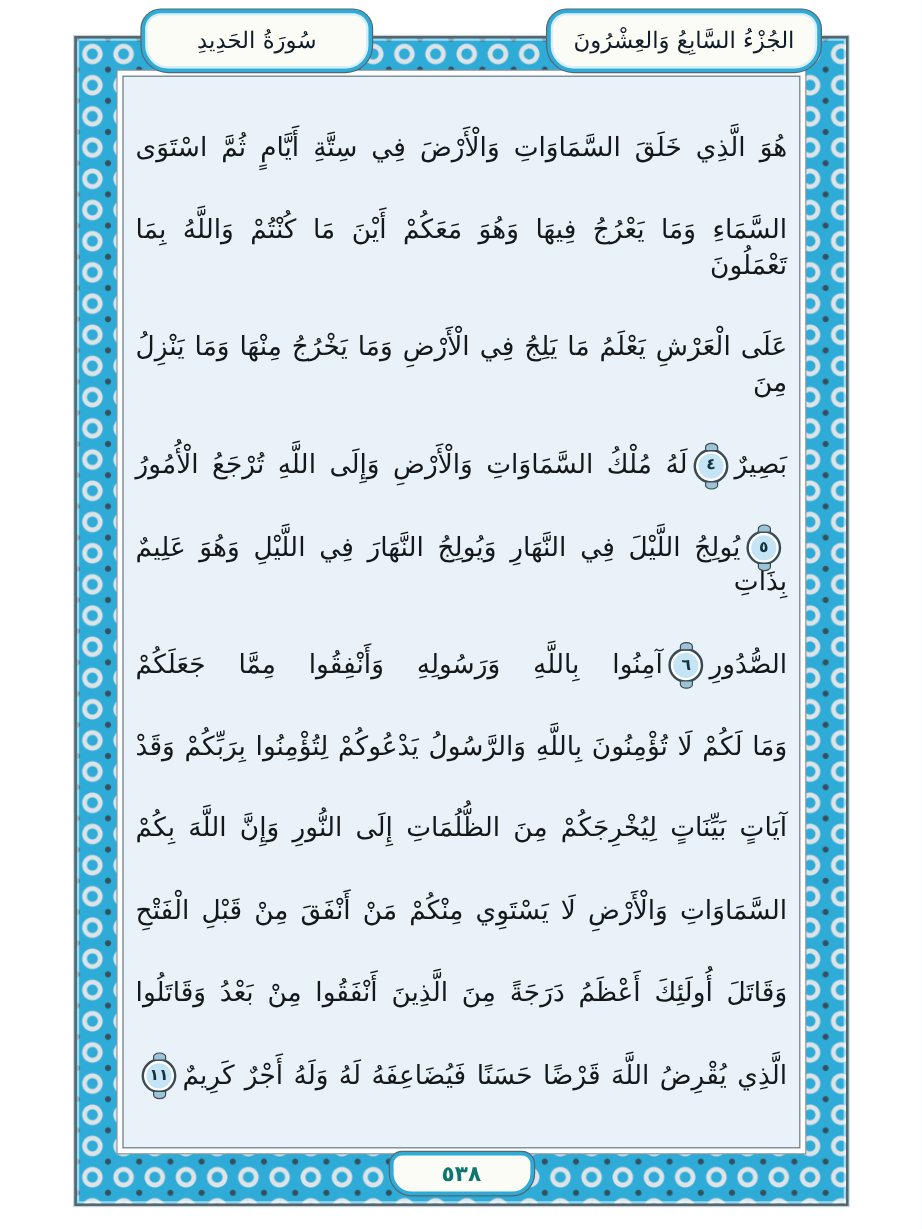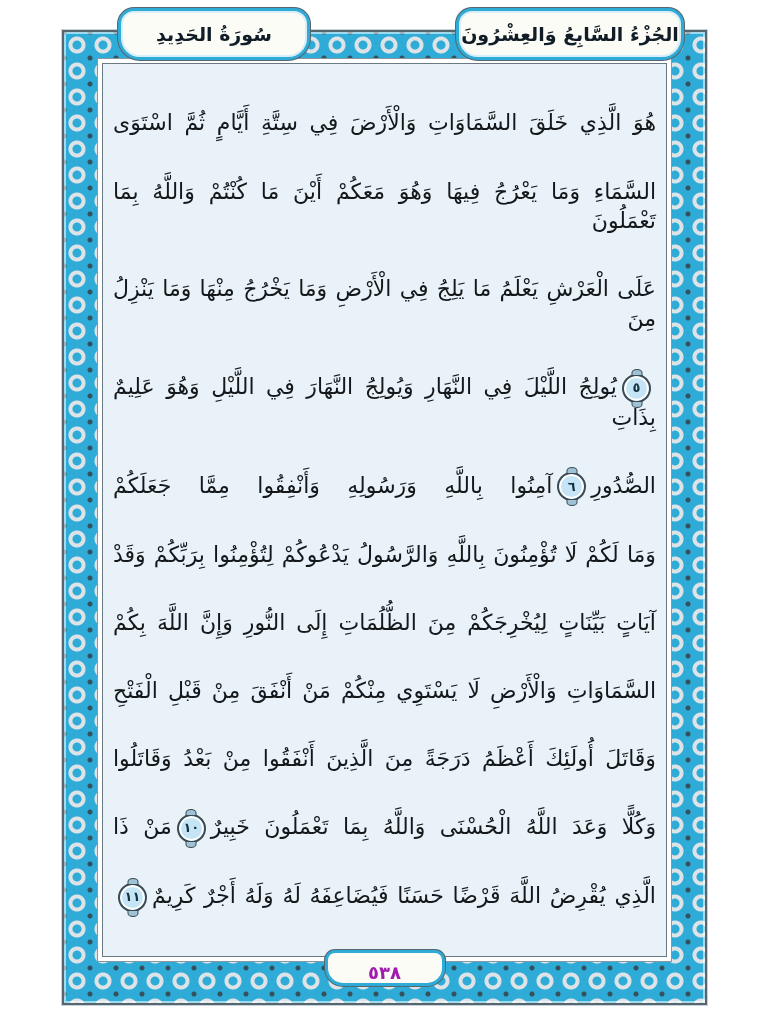--- a/index.html
+++ b/index.html
@@ -57,59 +57,59 @@
   .verse-marker::after{bottom:-7px;transform:translateX(-50%) rotate(180deg);}
   
   .tab{
     position:absolute;top:8px;height:52px;z-index:5;
     background:var(--tab_bg,#fcfcf7);
     border:3px solid var(--band_cyan,#2fabd8);
     border-radius:16px 16px 22px 22px;
     box-shadow:0 0 0 1px #55666e, inset 0 0 0 2px #d8eef8;
     box-sizing:border-box;
     display:flex;align-items:center;justify-content:center;
-    direction:rtl;color:#101c26;font-size:19px;font-weight:bold;
+    direction:rtl;color:#101c26;font-size:19px;font-weight:normal;
   }
   .tab-surah{left:118px;width:192px;}
   .tab-juz{right:84px;width:228px;}
   
   .page-num{
-    position:absolute;left:50%;transform:translateX(-50%);bottom:17px;z-index:5;
+    position:absolute;left:50%;transform:translateX(-50%);bottom:7px;z-index:5;
     width:120px;height:36px;box-sizing:border-box;
     background:var(--tab_bg,#fcfcf7);
     border:3px solid var(--band_cyan,#2fabd8);
     border-radius:10px 10px 18px 18px;
     box-shadow:0 0 0 1px #55666e;
-    display:flex;align-items:flex-end;justify-content:center;
-    font-size:18px;font-weight:bold;color:#a21caf;letter-spacing:3px;
+    display:flex;align-items:center;justify-content:center;
+    font-size:18px;font-weight:bold;color:#0f766e;letter-spacing:3px;
   }
 </style>
 </head>
 <body>
 
 <div class="tab tab-surah">
   <span>سُورَةُ الحَدِيدِ</span>
 </div>
 
 <div class="tab tab-juz">
   <span>الجُزْءُ السَّابِعُ وَالعِشْرُونَ</span>
 </div>
 
 <div class="frame">
 
   <div class="content">
       <div class="quran-line"><span class="line-text">هُوَ الَّذِي خَلَقَ السَّمَاوَاتِ وَالْأَرْضَ فِي سِتَّةِ أَيَّامٍ ثُمَّ اسْتَوَى</span></div>
       <div class="quran-line"><span class="line-text">السَّمَاءِ وَمَا يَعْرُجُ فِيهَا وَهُوَ مَعَكُمْ أَيْنَ مَا كُنْتُمْ وَاللَّهُ بِمَا تَعْمَلُونَ</span></div>
       <div class="quran-line"><span class="line-text">عَلَى الْعَرْشِ يَعْلَمُ مَا يَلِجُ فِي الْأَرْضِ وَمَا يَخْرُجُ مِنْهَا وَمَا يَنْزِلُ مِنَ</span></div>
+      <div class="quran-line"><span class="line-text">بَصِيرٌ</span><span class="verse-marker">٤</span><span class="line-text">لَهُ مُلْكُ السَّمَاوَاتِ وَالْأَرْضِ وَإِلَى اللَّهِ تُرْجَعُ الْأُمُورُ</span></div>
       <div class="quran-line"><span class="verse-marker">٥</span><span class="line-text">يُولِجُ اللَّيْلَ فِي النَّهَارِ وَيُولِجُ النَّهَارَ فِي اللَّيْلِ وَهُوَ عَلِيمٌ بِذَاتِ</span></div>
       <div class="quran-line"><span class="line-text">الصُّدُورِ</span><span class="verse-marker">٦</span><span class="line-text">آمِنُوا بِاللَّهِ وَرَسُولِهِ وَأَنْفِقُوا مِمَّا جَعَلَكُمْ</span></div>
       <div class="quran-line"><span class="line-text">وَمَا لَكُمْ لَا تُؤْمِنُونَ بِاللَّهِ وَالرَّسُولُ يَدْعُوكُمْ لِتُؤْمِنُوا بِرَبِّكُمْ وَقَدْ</span></div>
       <div class="quran-line"><span class="line-text">آيَاتٍ بَيِّنَاتٍ لِيُخْرِجَكُمْ مِنَ الظُّلُمَاتِ إِلَى النُّورِ وَإِنَّ اللَّهَ بِكُمْ</span></div>
       <div class="quran-line"><span class="line-text">السَّمَاوَاتِ وَالْأَرْضِ لَا يَسْتَوِي مِنْكُمْ مَنْ أَنْفَقَ مِنْ قَبْلِ الْفَتْحِ</span></div>
       <div class="quran-line"><span class="line-text">وَقَاتَلَ أُولَئِكَ أَعْظَمُ دَرَجَةً مِنَ الَّذِينَ أَنْفَقُوا مِنْ بَعْدُ وَقَاتَلُوا</span></div>
-      <div class="quran-line"><span class="line-text">وَكُلًّا وَعَدَ اللَّهُ الْحُسْنَى وَاللَّهُ بِمَا تَعْمَلُونَ خَبِيرٌ</span><span class="verse-marker">١٠</span><span class="line-text">مَنْ ذَا</span></div>
       <div class="quran-line"><span class="line-text">الَّذِي يُقْرِضُ اللَّهَ قَرْضًا حَسَنًا فَيُضَاعِفَهُ لَهُ وَلَهُ أَجْرٌ كَرِيمٌ</span><span class="verse-marker">١١</span></div>
     </div>
 
   <div class="page-num">
     <span>٥٣٨</span>
   </div>
 </div>
 
 </body></html>

